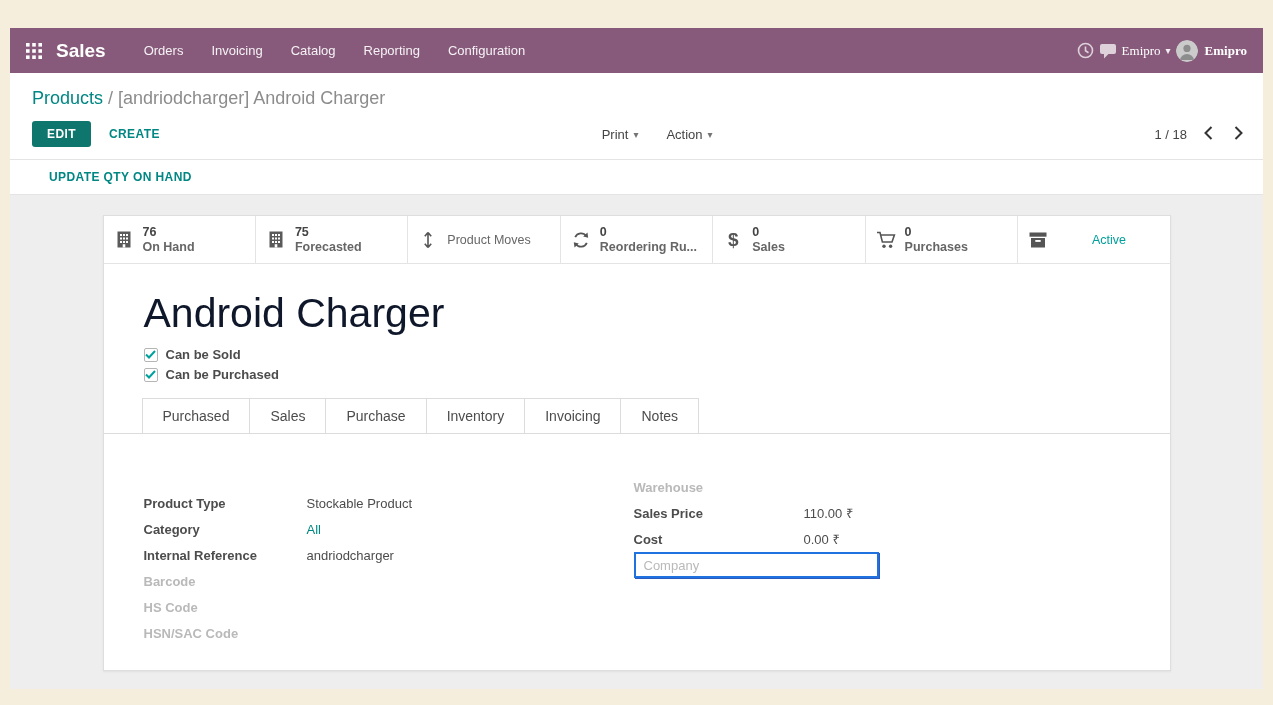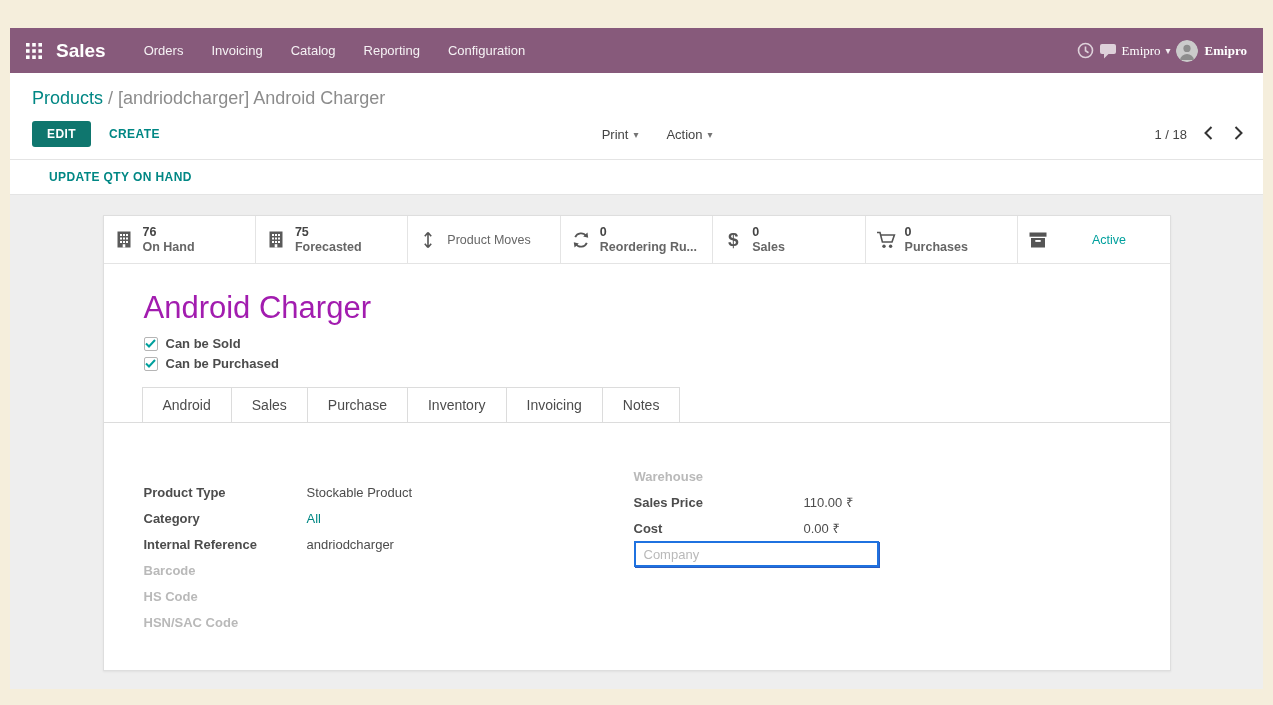--- a/index.html
+++ b/index.html
@@ -74,21 +74,21 @@
   .stat-btn:last-child { border-right: none; }
   .stat-icon { display: inline-flex; width: 20px; justify-content: center; }
   .stat-text { display: flex; flex-direction: column; line-height: 1.2; font-weight: bold; }
   .stat-value { font-size: 12.5px; color: #444; }
   .stat-label { font-size: 12.5px; color: #666; }
   .stat-single { font-size: 12.5px; color: #666; }
   .stat-active { font-size: 12.5px; color: #00a09d; margin-left: 35px; }
   .dollar-glyph { font-size: 19px; font-weight: bold; color: #555; }
 
   
-  .prod-title { font-size: 31px; font-weight: 400; color: #a21caf; margin: 26px 0 10px 40px; }
+  .prod-title { font-size: 41px; font-weight: 400; color: #0f172a; margin: 26px 0 10px 40px; }
   .chk-row { display: flex; align-items: center; margin: 0 0 5px 40px; cursor: pointer; }
   .chk-box { width: 14px; height: 14px; border: 1px solid #b5b5b5; border-radius: 2px;
              background: #fff; display: inline-flex; align-items: center; justify-content: center; }
   .chk-label { font-size: 13px; font-weight: bold; color: #4c4c4c; margin-left: 8px; }
 
   
   .tabs { display: flex; align-items: flex-end; padding-left: 38px; border-bottom: 1px solid #dcdcdc; margin-top: 16px; }
   .tab {
     font-size: 14px; color: #4c4c4c; border: 1px solid #dcdcdc; border-bottom: none;
     background: #fff; padding: 9px 20px; margin-right: -1px; cursor: pointer; position: relative;
@@ -324,21 +324,21 @@
       <div class="chk-row">
         <span class="chk-box">
           <svg width="11" height="9" viewBox="0 0 11 9">
               <path d="M1 4.5 L4 7.5 L10 1" stroke="#00a09d" stroke-width="2" fill="none"></path>
             </svg>
         </span>
         <span class="chk-label">Can be Purchased</span>
       </div>
 
       <div class="tabs">
-        <div class="tab">Android</div>
+        <div class="tab">Purchased</div>
         <div class="tab">Sales</div>
         <div class="tab">Purchase</div>
         <div class="tab">Inventory</div>
         <div class="tab">Invoicing</div>
         <div class="tab">Notes</div>
       </div>
 
       <div class="tab-content">
         <div class="col-left">
           <div class="field-row">

